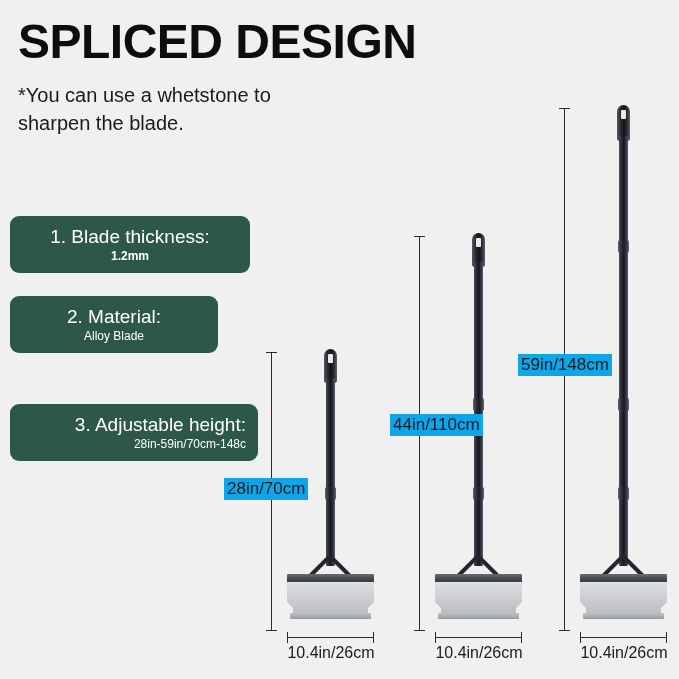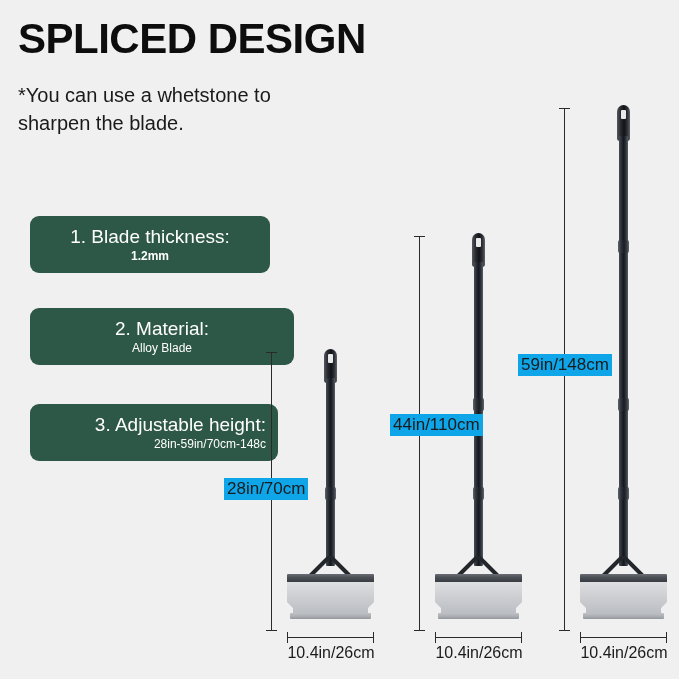--- a/index.html
+++ b/index.html
@@ -9,49 +9,48 @@
     font-family:"Liberation Sans", sans-serif;
     overflow:hidden;
     position:relative;
     color:#111;
   }
   .stage{position:absolute;left:0;top:0;width:679px;height:679px;}
 
   
   .title{
     position:absolute;left:18px;top:18px;
-    font-size:42px;font-weight:bold;letter-spacing:-0.5px;
+    font-size:48px;font-weight:bold;letter-spacing:-0.5px;
     color:#0d0d0d;line-height:1;
     white-space:nowrap;
   }
   .subtitle{
     position:absolute;left:18px;top:82px;
     font-size:20px;line-height:1.38;color:#1a1a1a;
     width:330px;
   }
 
   
   .gbox{
     position:absolute;
     background:#2d5747;
     border-radius:9px;
     color:#ffffff;
     box-sizing:border-box;
     display:flex;flex-direction:column;justify-content:center;
     padding:6px 12px;
-    margin-left:20px;
   }
   .gbox .l1{font-size:19px;line-height:1.28;}
   .gbox .l2{font-size:12px;line-height:1.28;}
   .gbox.center{align-items:center;text-align:center;}
   .gbox.left{align-items:flex-end;text-align:left;}
   .bold{font-weight:bold;}
 
   #gbox1{left:10px;top:216px;width:240px;height:57px;}
-  #gbox2{left:10px;top:308px;width:264px;height:57px;}
+  #gbox2{left:10px;top:296px;width:208px;height:57px;}
   #gbox3{left:10px;top:404px;width:248px;height:57px;}
 
   
   .tool{position:absolute;}
 
   
   .pole{
     position:absolute;
     width:9px;
     border-radius:1px;

